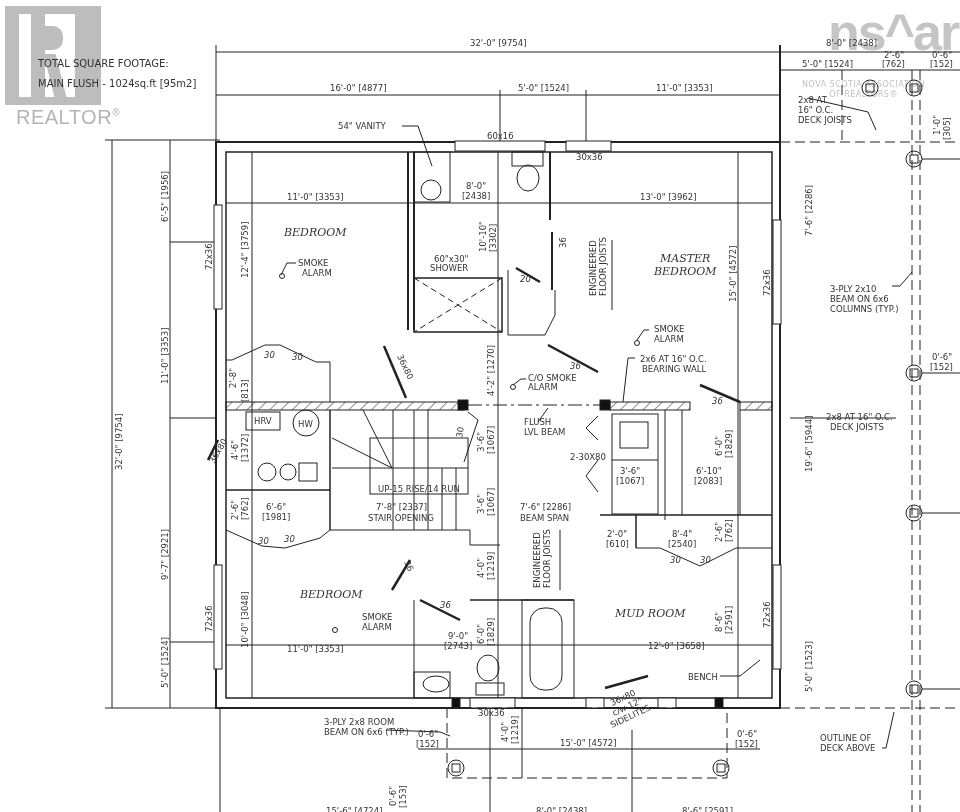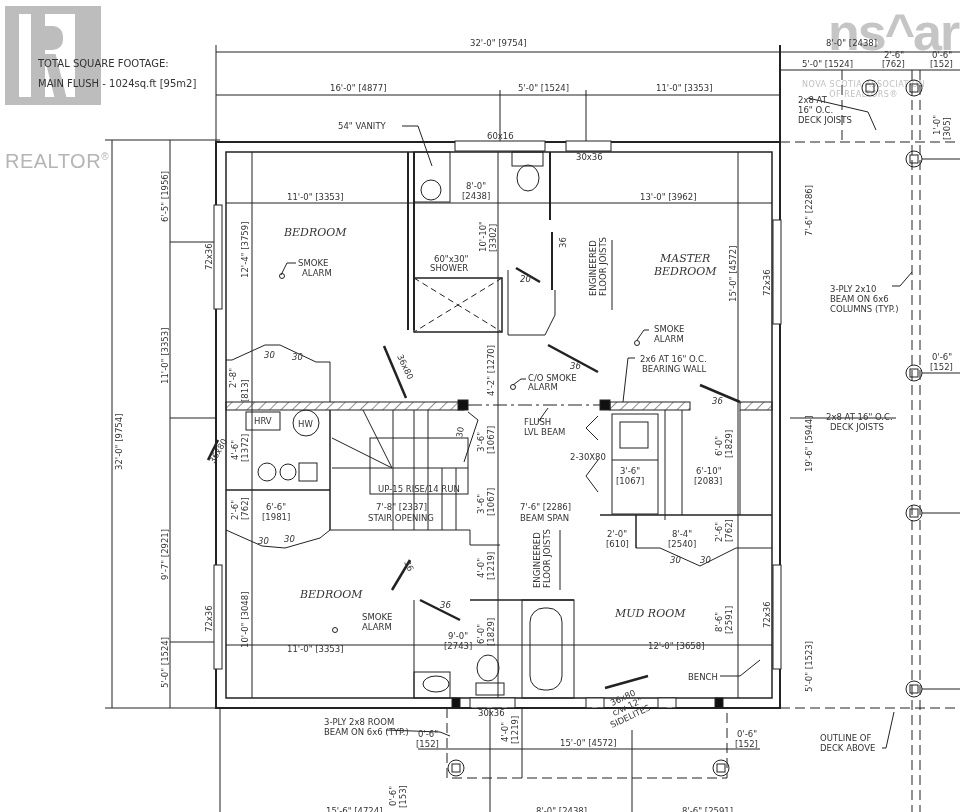--- a/index.html
+++ b/index.html
@@ -3,21 +3,21 @@
 <meta charset="utf-8">
 <style>
   html,body{margin:0;padding:0;background:#ffffff;}
   body{width:960px;height:812px;overflow:hidden;position:relative;font-family:"DejaVu Sans","Liberation Sans",sans-serif;}
   #plan{position:absolute;left:0;top:0;width:960px;height:812px;}
   .wm-realtor{position:absolute;left:5px;top:6px;width:96px;height:99px;background:#bdbdbd;}
   .wm-realtor .r-white{position:absolute;left:14px;top:8px;width:56px;height:83px;background:#fff;}
   .wm-realtor .r-stem{position:absolute;left:26px;top:8px;width:14px;height:83px;background:#bdbdbd;}
   .wm-realtor .r-bowl{position:absolute;left:40px;top:20px;width:18px;height:24px;background:#bdbdbd;border-radius:0 10px 10px 0;}
   .wm-realtor .r-leg{position:absolute;left:44px;top:48px;width:12px;height:43px;background:#bdbdbd;transform:skewX(14deg);}
-  .wm-realtor-word{position:absolute;left:5px;top:106px;font-family:"Liberation Sans",sans-serif;font-size:20px;color:#b5b5b5;letter-spacing:0.5px;margin-top:44px;}
+  .wm-realtor-word{position:absolute;left:16px;top:106px;font-family:"Liberation Sans",sans-serif;font-size:20px;color:#b5b5b5;letter-spacing:0.5px;}
   .wm-realtor-word sup{font-size:10px;}
   .sqft{position:absolute;left:38px;font-size:10px;color:#333;font-family:"DejaVu Sans",sans-serif;}
   .wm-nsar{position:absolute;left:790px;top:2px;font-family:"Liberation Sans",sans-serif;font-size:52px;color:rgba(150,150,150,0.55);font-weight:bold;letter-spacing:-2px;margin-left:38px;}
   .wm-nsar-sub{position:absolute;left:802px;top:80px;font-size:8px;color:rgba(150,150,150,0.6);letter-spacing:0.5px;text-align:center;line-height:10px;}
   svg text{font-family:"DejaVu Sans",sans-serif;fill:#222;}
   .room{font-family:"DejaVu Serif",serif;font-style:italic;font-size:11px;fill:#333;}
   .dim{font-size:8.5px;fill:#333;}
   .note{font-size:8.5px;fill:#333;}
 </style>
 </head>

